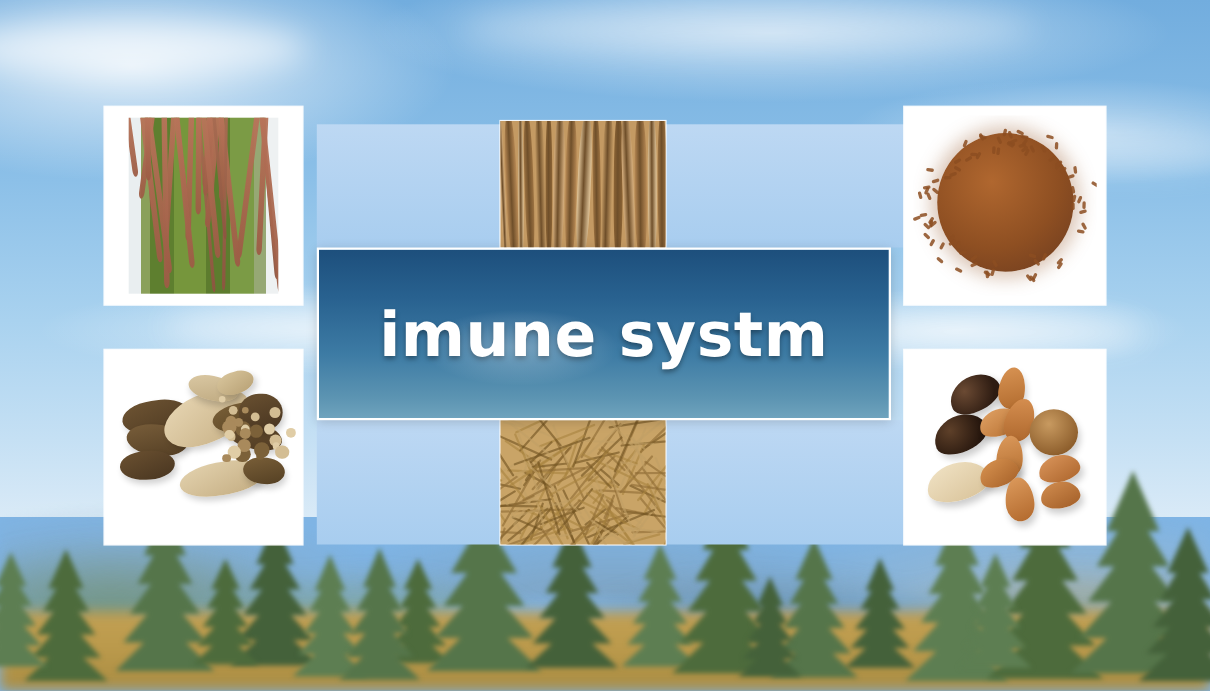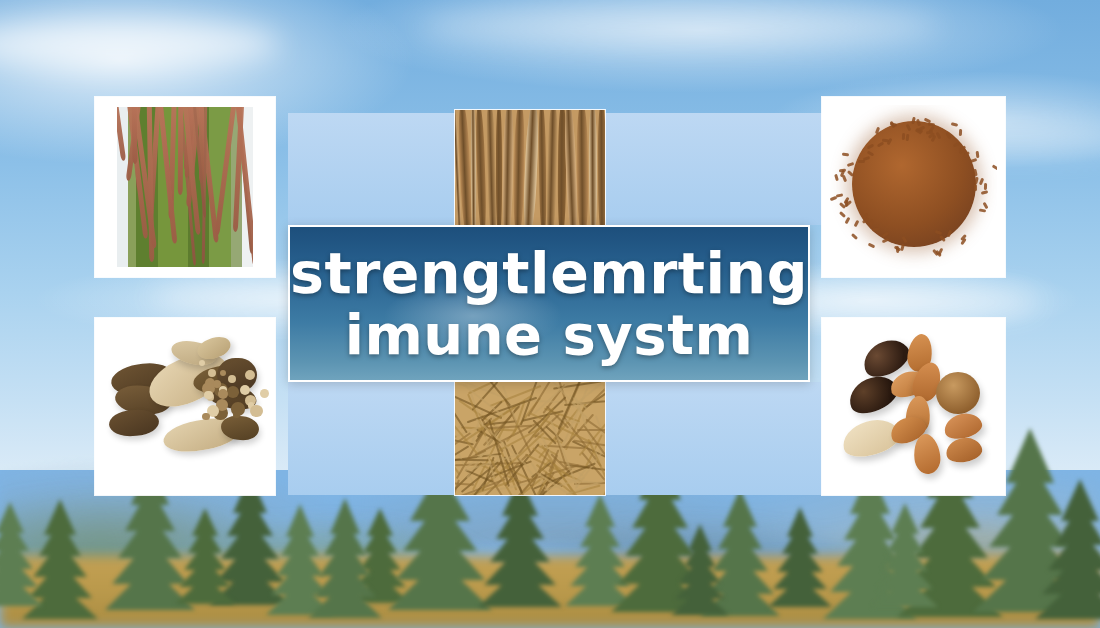--- a/index.html
+++ b/index.html
@@ -644,17 +644,16 @@
       <div class="nut" style="left:60px;top:92px;width:36px;height:24px;transform:rotate(-22deg);background:linear-gradient(160deg,#d6914f,#a9642b);"></div>
       <div class="nut" style="left:84px;top:108px;width:26px;height:40px;transform:rotate(-6deg);background:linear-gradient(160deg,#dd9b5d,#b1682c);"></div>
       <div class="nut" style="left:106px;top:46px;width:44px;height:42px;border-radius:50%;background:radial-gradient(circle at 40% 32%,#c89a60,#8d5e2c 75%);"></div>
       <div class="nut" style="left:114px;top:88px;width:38px;height:24px;transform:rotate(-14deg);background:linear-gradient(160deg,#d9945a,#ae672e);"></div>
       <div class="nut" style="left:116px;top:112px;width:36px;height:24px;transform:rotate(-10deg);background:linear-gradient(160deg,#d08c4f,#a35f28);"></div>
     </div>
   </div>
 
   <div id="banner">
     <div class="glow"></div>
-    <div class="ttl">strengtlemrting</div>
     <div class="ttl l2">imune systm</div>
   </div>
 
 </div>
 
 </body></html>

